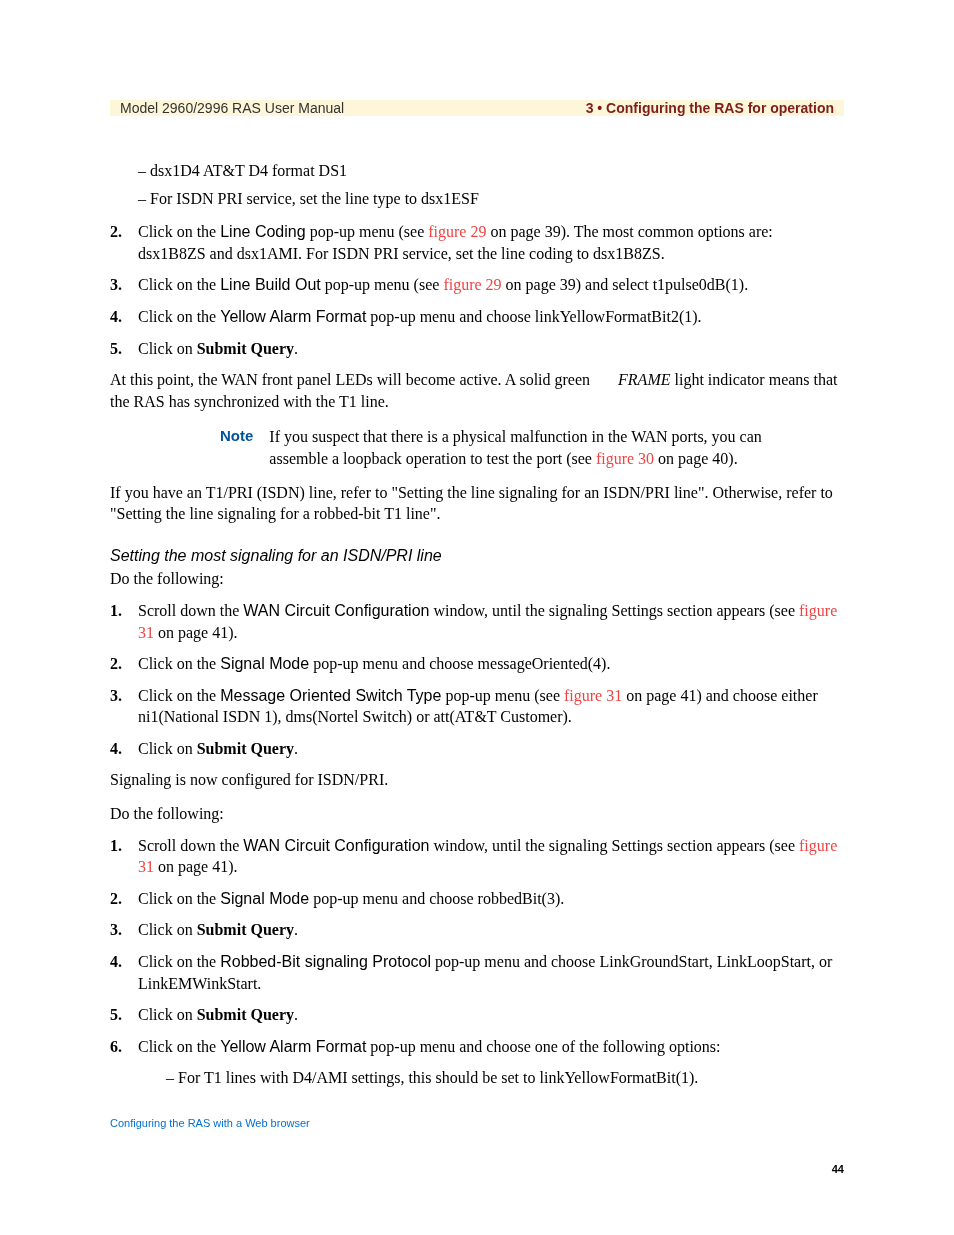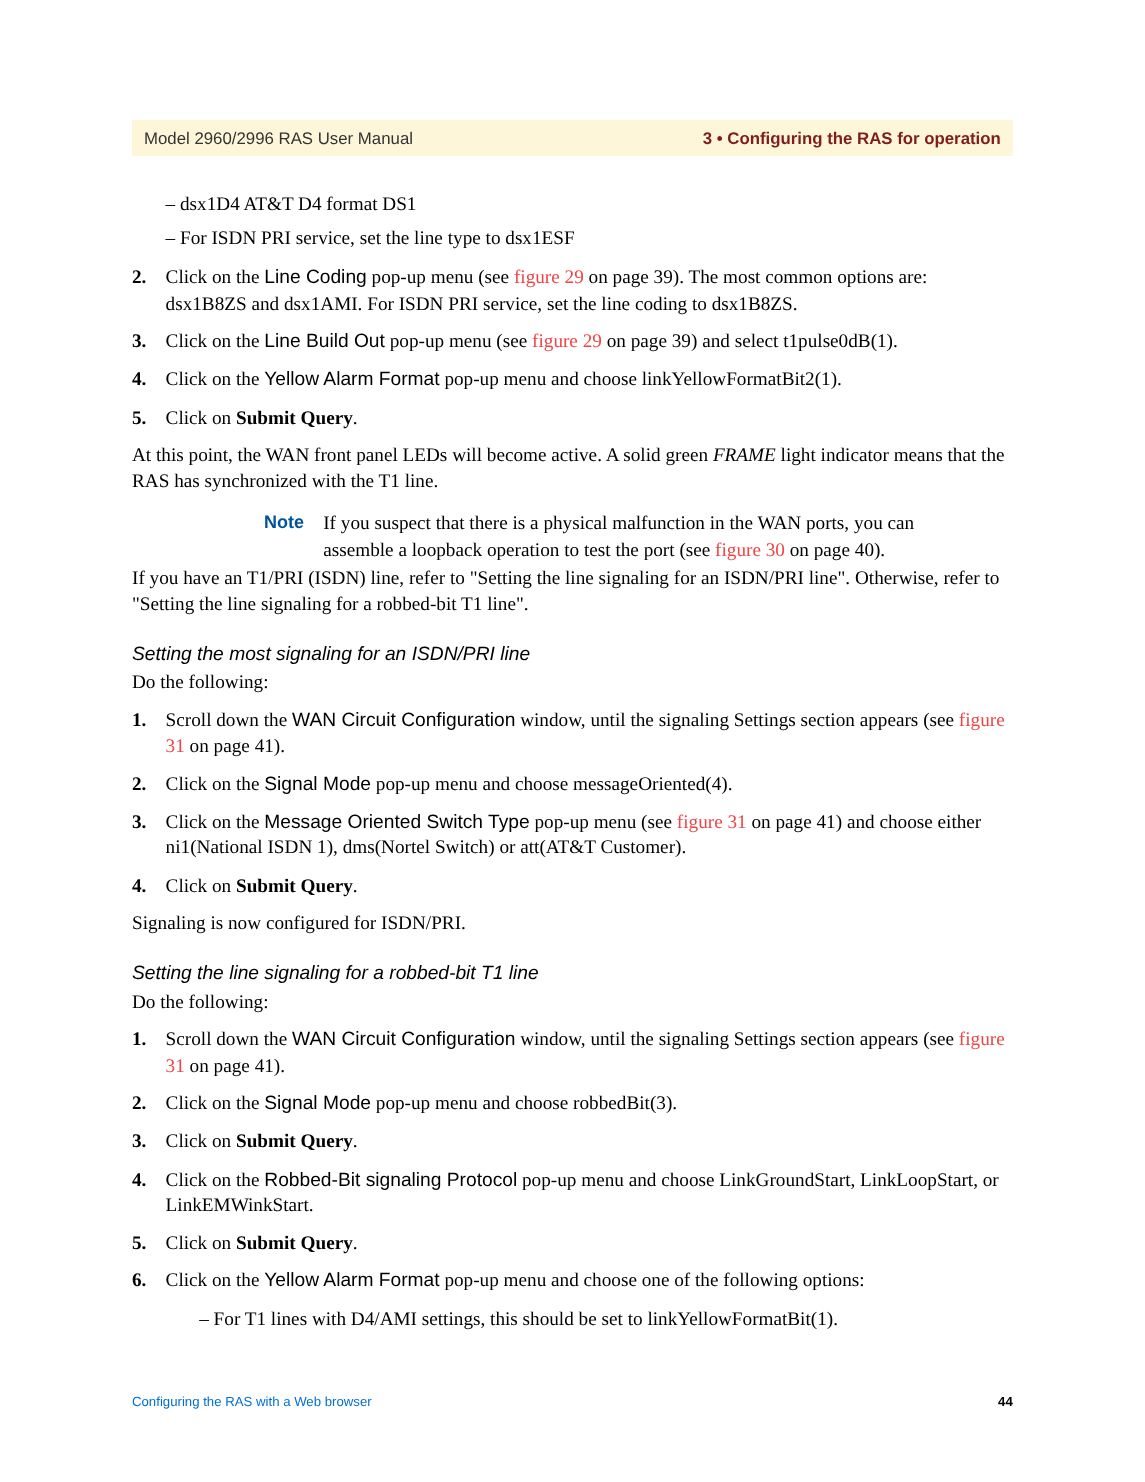--- a/index.html
+++ b/index.html
@@ -16,21 +16,21 @@
     height: 1235px;
     position: relative;
     box-sizing: border-box;
     padding: 90px 70px 60px 70px;
   }
   .header-bar {
     position: absolute;
     top: 100px;
     left: 110px;
     right: 110px;
-    height: 30px;
+    height: 16px;
     background: #fdf6d9;
     display: flex;
     justify-content: space-between;
     align-items: center;
     padding: 0 10px;
     font-family: Arial, Helvetica, sans-serif;
     font-size: 14px;
   }
   .header-left { color: #333; }
   .header-right { color: #7f1d1d; font-weight: bold; }
@@ -59,21 +59,21 @@
     padding-left: 28px;
     margin-bottom: 6px;
   }
   .para {
     margin: 0 0 12px 0;
   }
   .note-block {
     display: flex;
     padding-left: 110px;
     padding-right: 40px;
-    margin: 14px 0 2px 0;
+    margin: 14px 0 12px 0;
   }
   .note-label {
     color: #00529b;
     font-family: Arial, Helvetica, sans-serif;
     font-weight: bold;
     font-size: 15px;
     flex: 0 0 auto;
     padding-right: 16px;
   }
   .note-text { flex: 1; }
@@ -83,33 +83,33 @@
     font-size: 16px;
     margin: 20px 0 2px 0;
   }
   .ui-term {
     font-family: Arial, Helvetica, sans-serif;
   }
   .link {
     color: #ef4444;
   }
   .bold { font-weight: bold; }
-  .italic { font-style: italic; }
+  .italic { font-style: italic; margin-left: 24px; }
   .footer {
     position: absolute;
     bottom: 58px;
     left: 110px;
     right: 110px;
     display: flex;
     justify-content: space-between;
     font-family: Arial, Helvetica, sans-serif;
     font-size: 11px;
   }
   .footer-left { color: #0070d0; }
-  .footer-right { font-weight: bold; }
+  .footer-right { font-weight: bold; margin-top: 46px; }
 </style>
 </head>
 <body>
 
 <div class="page">
 
   <div class="header-bar">
     <span class="header-left">Model 2960/2996 RAS User Manual</span>
     <span class="header-right">3 • Configuring the RAS for operation</span>
   </div>
@@ -168,21 +168,20 @@
         <span>Click on the </span><span class="ui-term">Message Oriented Switch Type</span><span> pop-up menu (see </span><span class="link">figure 31</span><span> on page 41) and choose either ni1(National ISDN 1), dms(Nortel Switch) or att(AT&amp;T Customer).</span>
       </li>
       <li>
         <span class="num">4.</span>
         <span>Click on </span><span class="bold">Submit Query</span><span>.</span>
       </li>
     </ol>
 
     <p class="para">Signaling is now configured for ISDN/PRI.</p>
 
-    <div class="heading-italic">Setting the line signaling for a robbed-bit T1 line</div>
     <p class="para" style="margin:0 0 10px 0;">Do the following:</p>
 
     <ol class="main-list">
       <li>
         <span class="num">1.</span>
         <span>Scroll down the </span><span class="ui-term">WAN Circuit Configuration</span><span> window, until the signaling Settings section appears (see </span><span class="link">figure 31</span><span> on page 41).</span>
       </li>
       <li>
         <span class="num">2.</span>
         <span>Click on the </span><span class="ui-term">Signal Mode</span><span> pop-up menu and choose robbedBit(3).</span>

